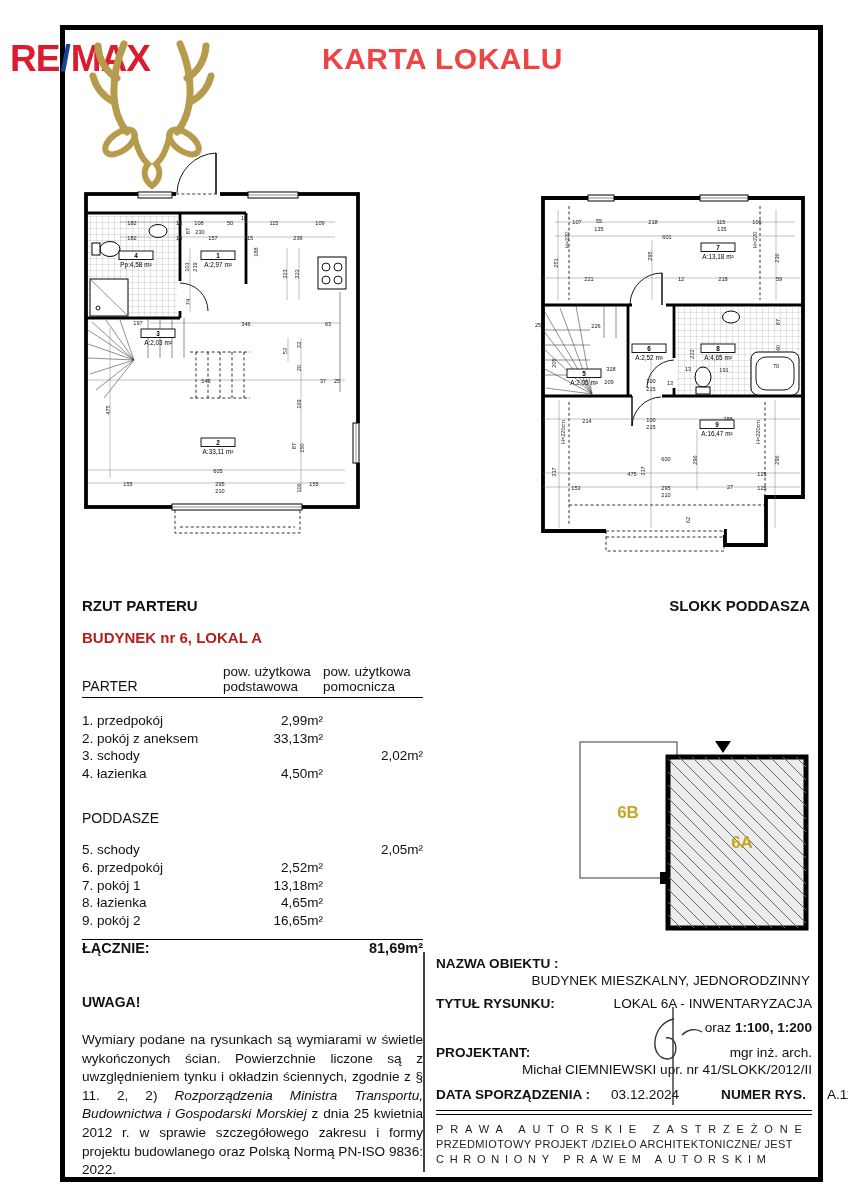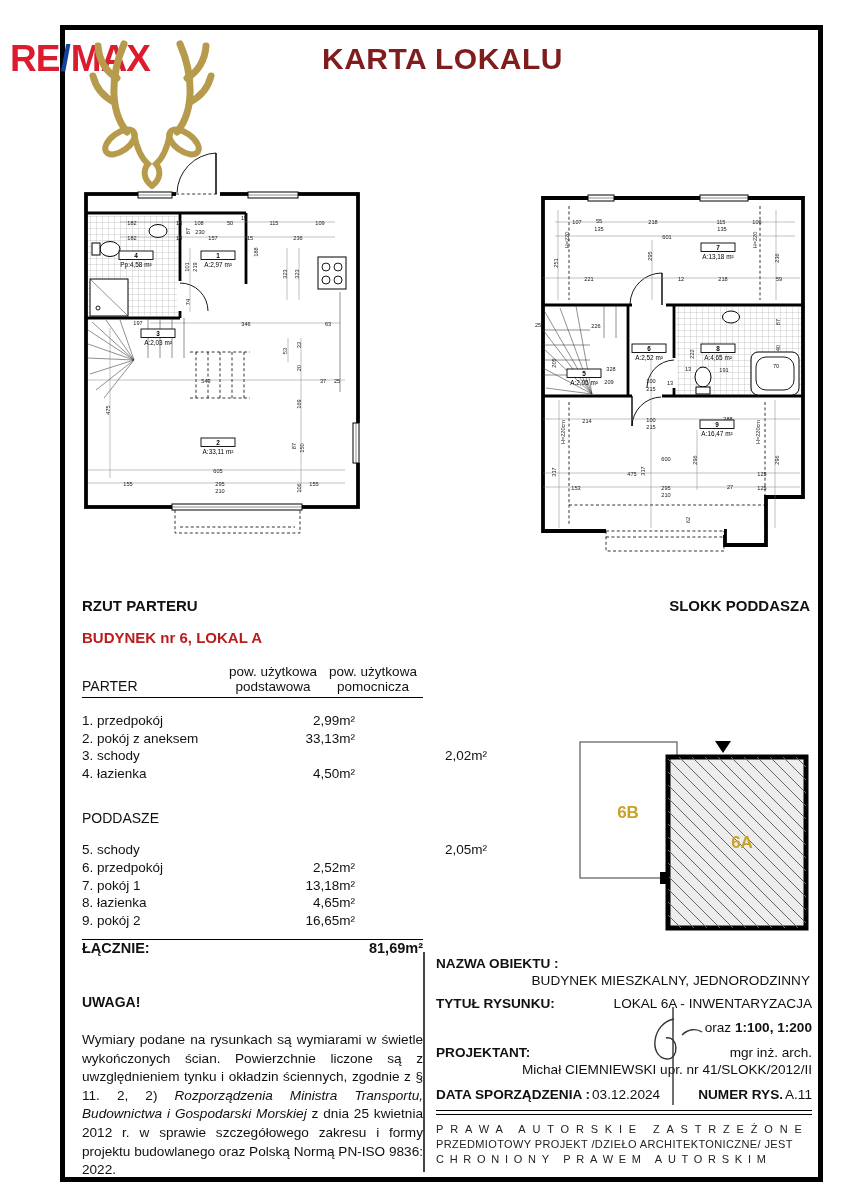--- a/index.html
+++ b/index.html
@@ -3,50 +3,50 @@
 <meta charset="utf-8">
 <style>
   html,body{margin:0;padding:0;background:#fff;}
   body{width:848px;height:1200px;position:relative;font-family:"Liberation Sans",sans-serif;color:#111;overflow:hidden;}
   .abs{position:absolute;}
   .frame{left:60px;top:25px;width:753px;height:1147px;border:5px solid #000;}
   
   .remax{left:10px;top:38px;font-size:37px;font-weight:800;letter-spacing:-1px;white-space:nowrap;}
   .remax .re,.remax .max{color:#DC1C2E;}
   .remax .sl{color:#17419B;font-weight:800;padding:0 1px;}
-  .karta{left:290px;top:42px;width:305px;text-align:center;font-size:30px;font-weight:bold;color:#7f1d1d;letter-spacing:.5px;}
+  .karta{left:290px;top:42px;width:305px;text-align:center;font-size:30px;font-weight:bold;color:#ef4444;letter-spacing:.5px;}
   
   .capL{left:82px;top:597px;font-size:15px;font-weight:bold;}
   .capR{left:560px;top:597px;width:250px;text-align:right;font-size:15px;font-weight:bold;}
   .budynek{left:82px;top:629px;font-size:15px;font-weight:bold;color:#b91c1c;}
   
   .table{left:82px;top:664px;width:341px;font-size:13.5px;}
   .thead{display:grid;grid-template-columns:141px 100px 100px;border-bottom:1.6px solid #000;padding-bottom:3px;align-items:end;}
-  .thead .h2{text-align:center;line-height:15px;}
+  .thead .h2{line-height:15px;}
   .thead .sec0{font-size:14px;}
   .rows{margin-top:14px;}
-  .trow{display:grid;grid-template-columns:141px 100px 100px;line-height:17.6px;gap:32px;}
+  .trow{display:grid;grid-template-columns:141px 100px 100px;line-height:17.6px;}
   .trow .main,.trow .aux{text-align:right;}
   .sec-label{margin-top:28px;margin-bottom:14px;font-size:14px;line-height:17px;}
   .rows2{margin-bottom:10px;}
   .totrow{border-top:1.6px solid #000;margin-top:2px;display:flex;justify-content:space-between;font-weight:bold;font-size:14.5px;}
   
   .uwaga{left:82px;top:994px;width:341px;font-size:13.6px;}
   .uwaga .ti{font-weight:bold;font-size:14px;margin-bottom:21px;}
   .uwaga .body{text-align:justify;line-height:18.6px;}
   
   .vdiv{left:423px;top:952px;width:2px;height:220px;background:#444;}
   .tblock{left:436px;top:956px;width:376px;font-size:13.6px;}
   .tb-row{display:flex;justify-content:space-between;align-items:baseline;}
   .b{font-weight:bold;}
   .nazwa-val{margin:2px 0 8px 0;padding-right:2px;text-align:right;}
   .tytul{margin-bottom:9px;}
   .skala{text-align:right;margin-bottom:10px;}
   .proj-name{text-align:right;margin:2px 0 10px 0;}
-  .data-row{display:flex;align-items:baseline;gap:2px;margin-bottom:8px;white-space:nowrap;}
+  .data-row{display:flex;align-items:baseline;gap:21px;margin-bottom:8px;white-space:nowrap;}
   .data-row .sp{flex:1;}
   .dbl{border-top:1.4px solid #000;border-bottom:1.4px solid #000;height:3px;margin:2px 0 7px 0;}
   .copy{font-size:11px;line-height:15px;color:#222;}
   .copy .l1{letter-spacing:.62em;white-space:nowrap;}
   .copy .l2{letter-spacing:.035em;white-space:nowrap;}
   .copy .l3{letter-spacing:.52em;white-space:nowrap;}
   
   .w4{fill:none;stroke:#000;stroke-width:3.8;}
   .w3{fill:none;stroke:#000;stroke-width:2.8;}
   .thin{fill:none;stroke:#000;stroke-width:.9;}

